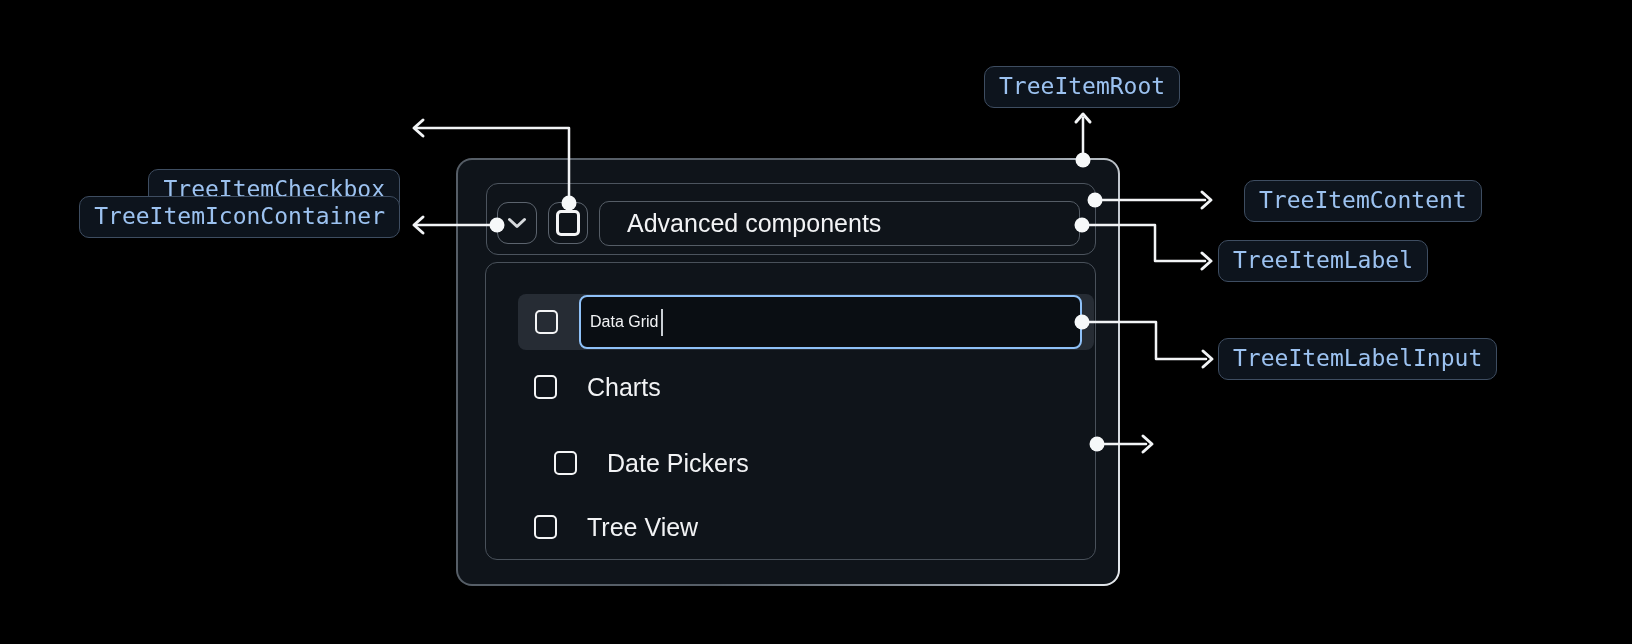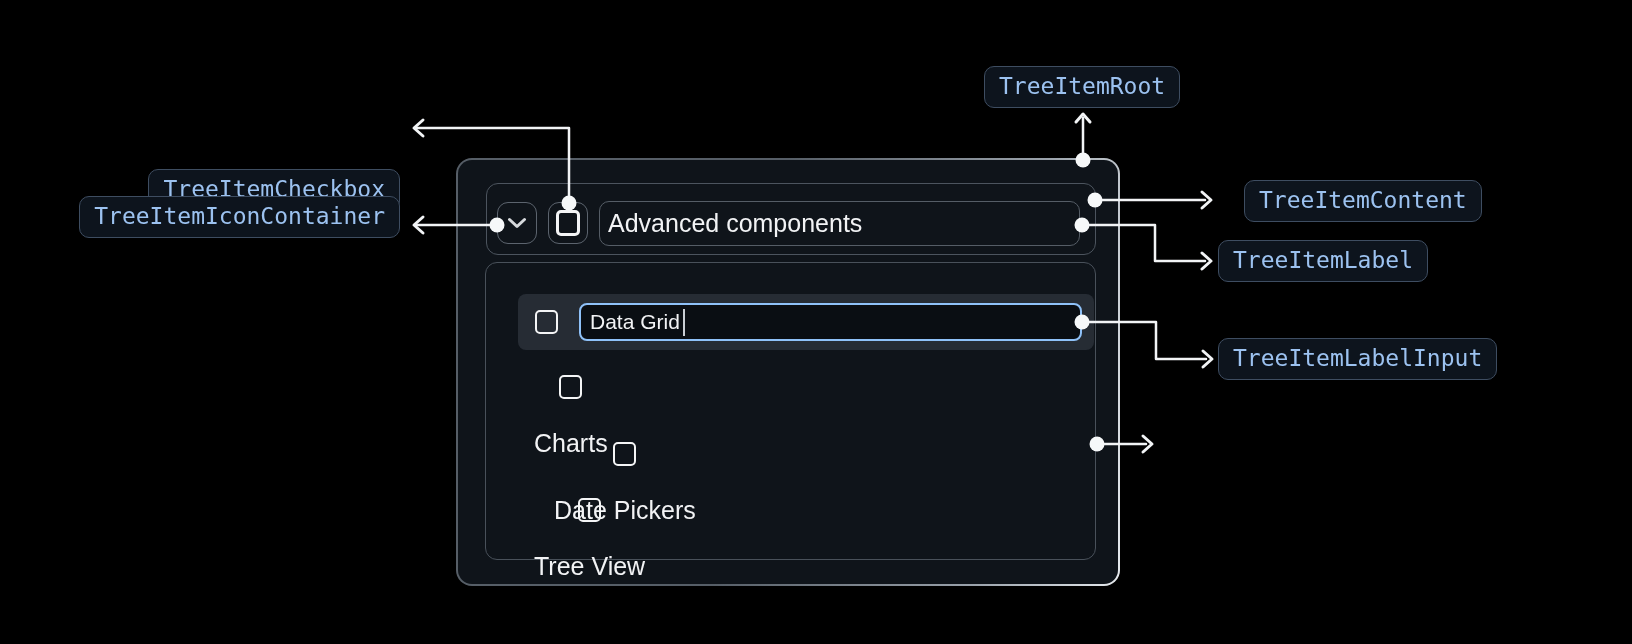--- a/index.html
+++ b/index.html
@@ -49,50 +49,50 @@
     border:1.5px solid #5c646e; border-radius:11px;
     display:flex; align-items:center; justify-content:center;
     background:transparent;
   }
   .checkbox-glyph {
     width:24px; height:26px; border:3px solid #f4f5f6; border-radius:5px;
     background:transparent;
   }
   .label-box {
     flex:1; height:45px; border:1.5px solid #555d66; border-radius:10px;
-    display:flex; align-items:center; padding-left:8px;
+    display:flex; align-items:center; padding-left:27px;
     color:#f2f3f5; font-size:25px;
   }
 
   .group-box {
     position:absolute; left:27px; top:102px; width:611px; height:298px;
     border:1.5px solid #49515a; border-radius:12px;
   }
 
   .row-selected {
     position:absolute; left:32px; top:31px; width:576px; height:56px;
     background:#262c34; border-radius:8px;
     display:flex; align-items:center; padding-left:17px;
   }
   .row-selected .checkbox-glyph { width:23px; height:24px; border-width:2.5px; }
   .label-input {
-    margin-left:21px; width:503px; height:38px;
+    margin-left:21px; width:503px; height:54px;
     border:2px solid #8fc1f8; border-radius:8px; background:#0a0e13;
     display:flex; align-items:center; padding-left:9px;
-    color:#f2f3f5; font-size:21px;
+    color:#f2f3f5; font-size:16px;
   }
   .caret { display:inline-block; width:2px; height:27px; background:#c9ced4; margin-left:3px; }
 
   .child-row {
     position:absolute; left:48px; height:24px;
     display:flex; align-items:center; gap:30px;
-    color:#f2f3f5; font-size:25px;flex-direction:column;
+    color:#f2f3f5; font-size:25px;
   }
   .child-row .checkbox-glyph { width:23px; height:24px; border-width:2.5px; flex:0 0 auto; }
-  .row-1 { top:112px; } .row-2 { top:179px;padding-left:20px; } .row-3 { top:235px; }
+  .row-1 { top:112px; } .row-2 { top:188px;padding-left:20px; } .row-3 { top:252px; }
 
   
   .overlay {
     position:absolute; left:0; top:0; width:1632px; height:644px;
     pointer-events:none; z-index:5;
   }
   .overlay path { fill:none; stroke:#f2f4f6; stroke-width:2.5; stroke-linecap:round; stroke-linejoin:round; }
   .overlay path.ah { stroke-width:3; }
   .overlay circle { fill:#f6f8f9; stroke:none; }
 

